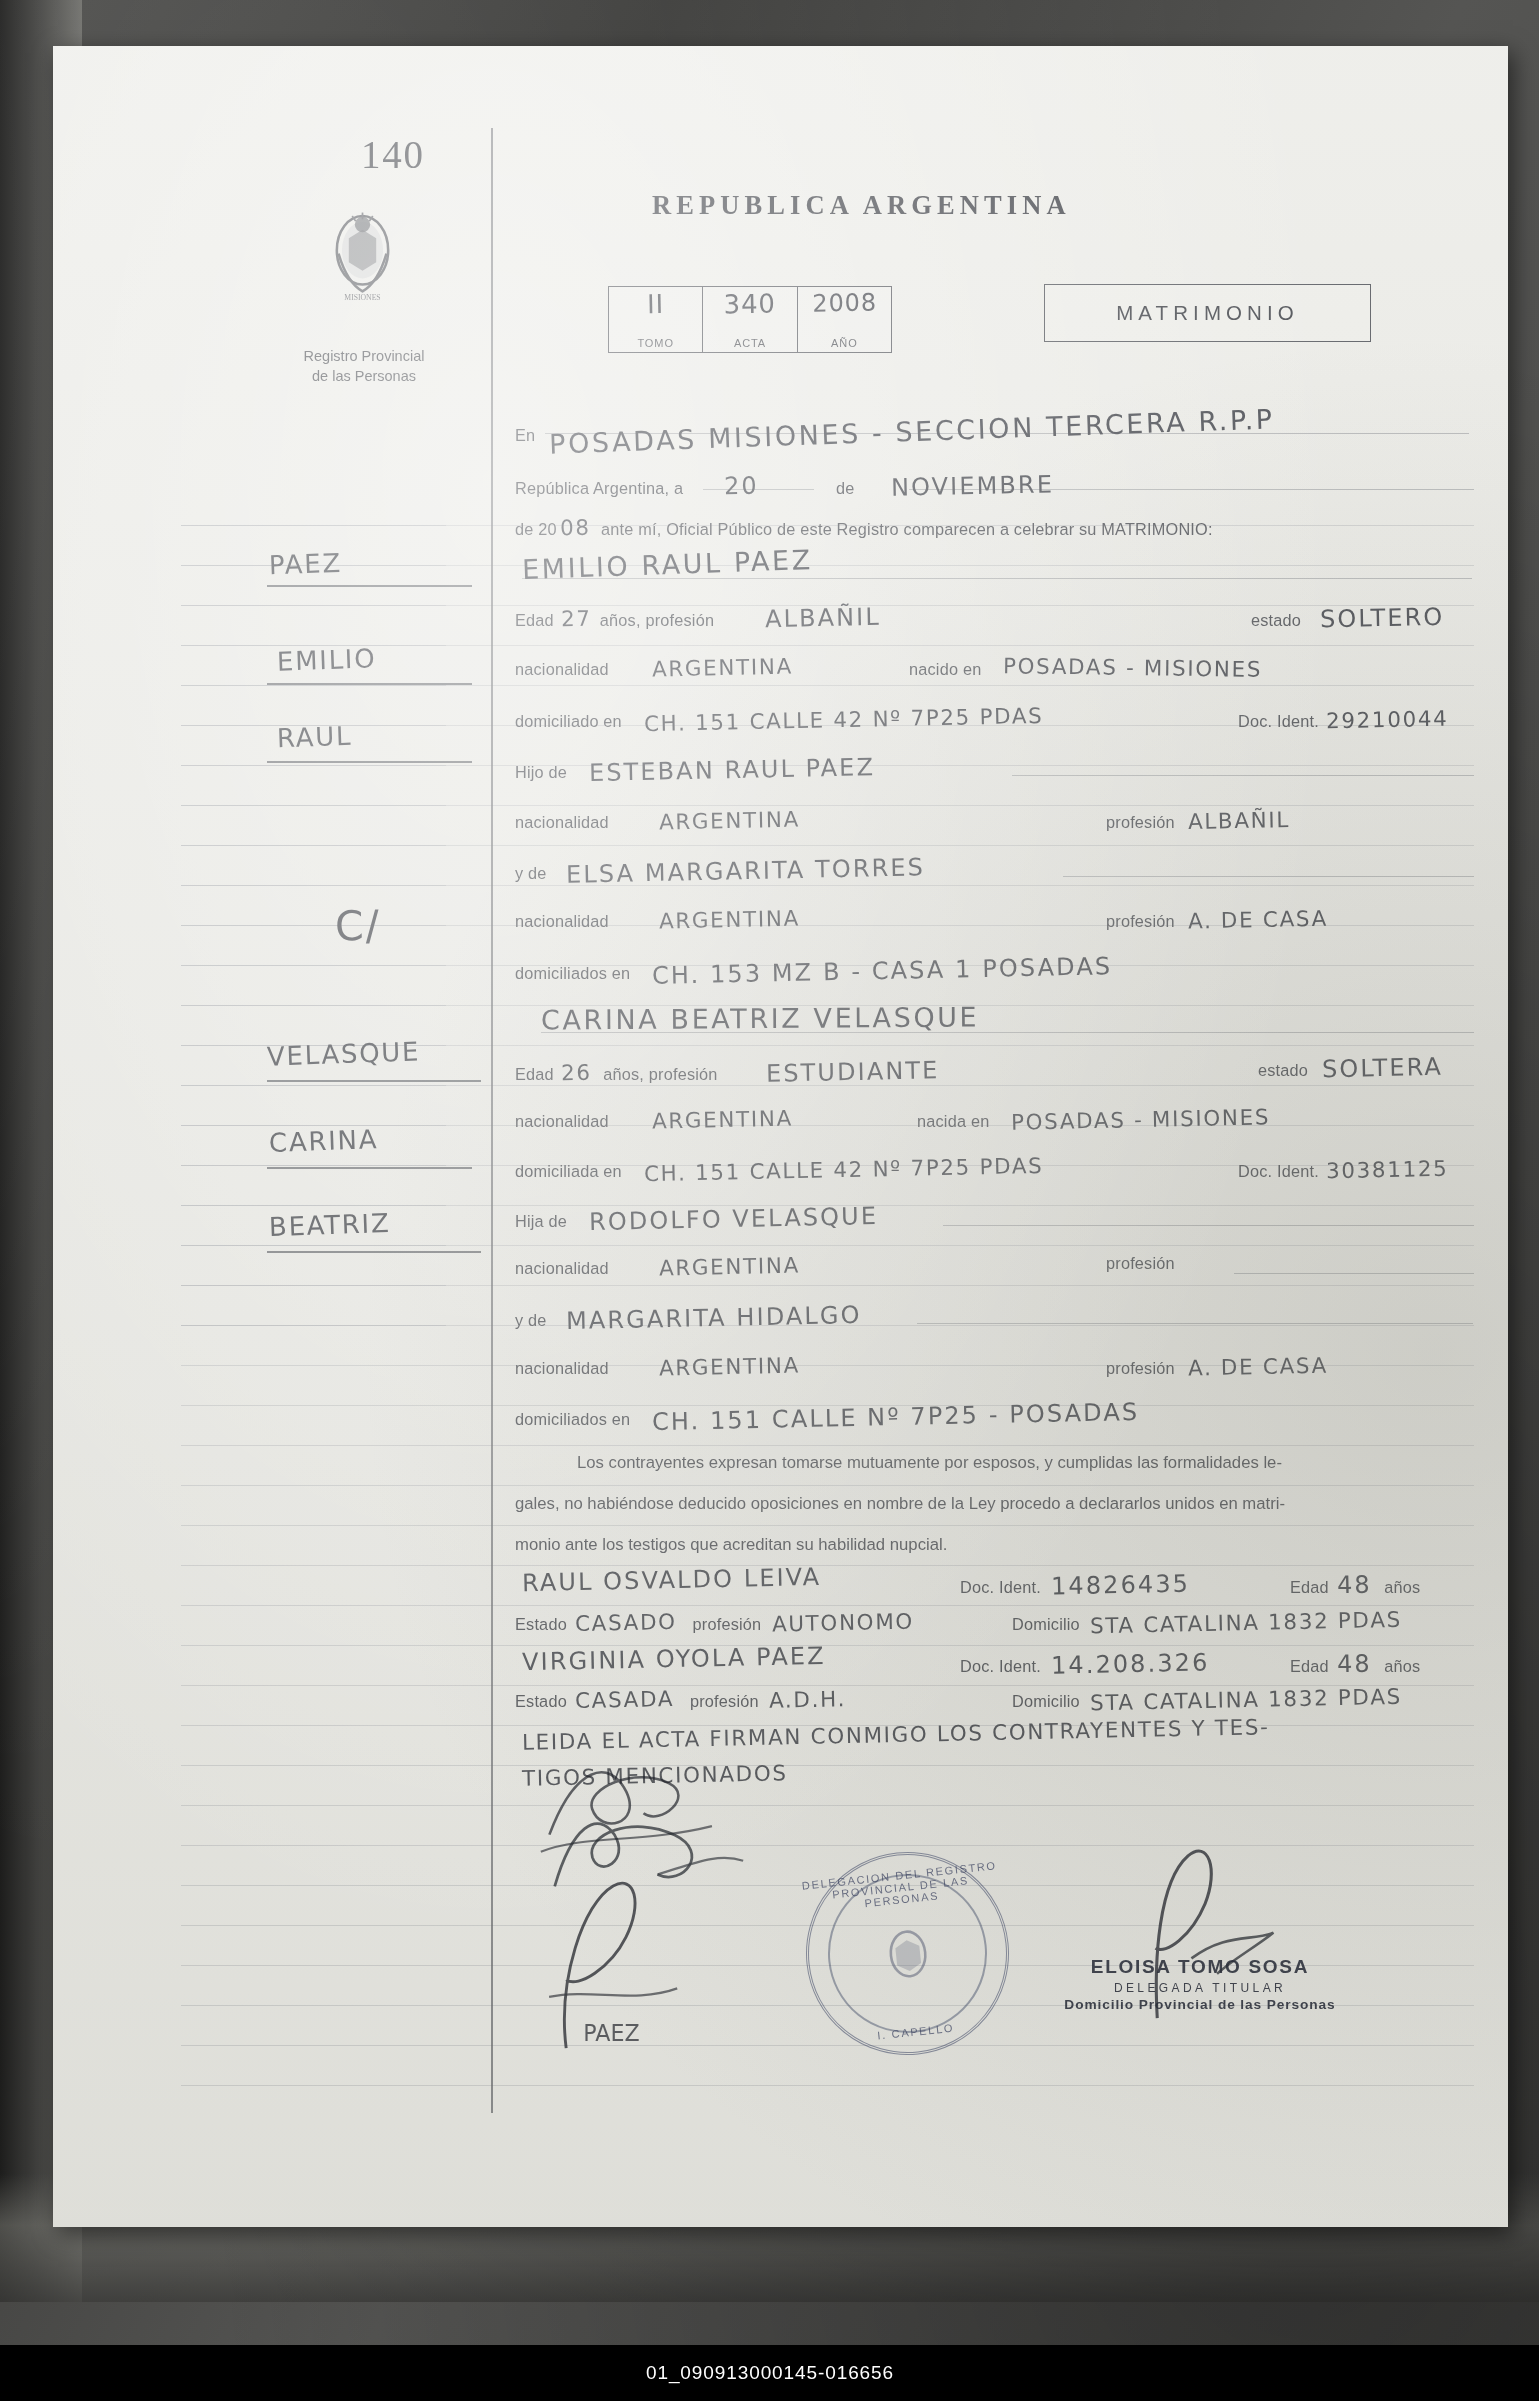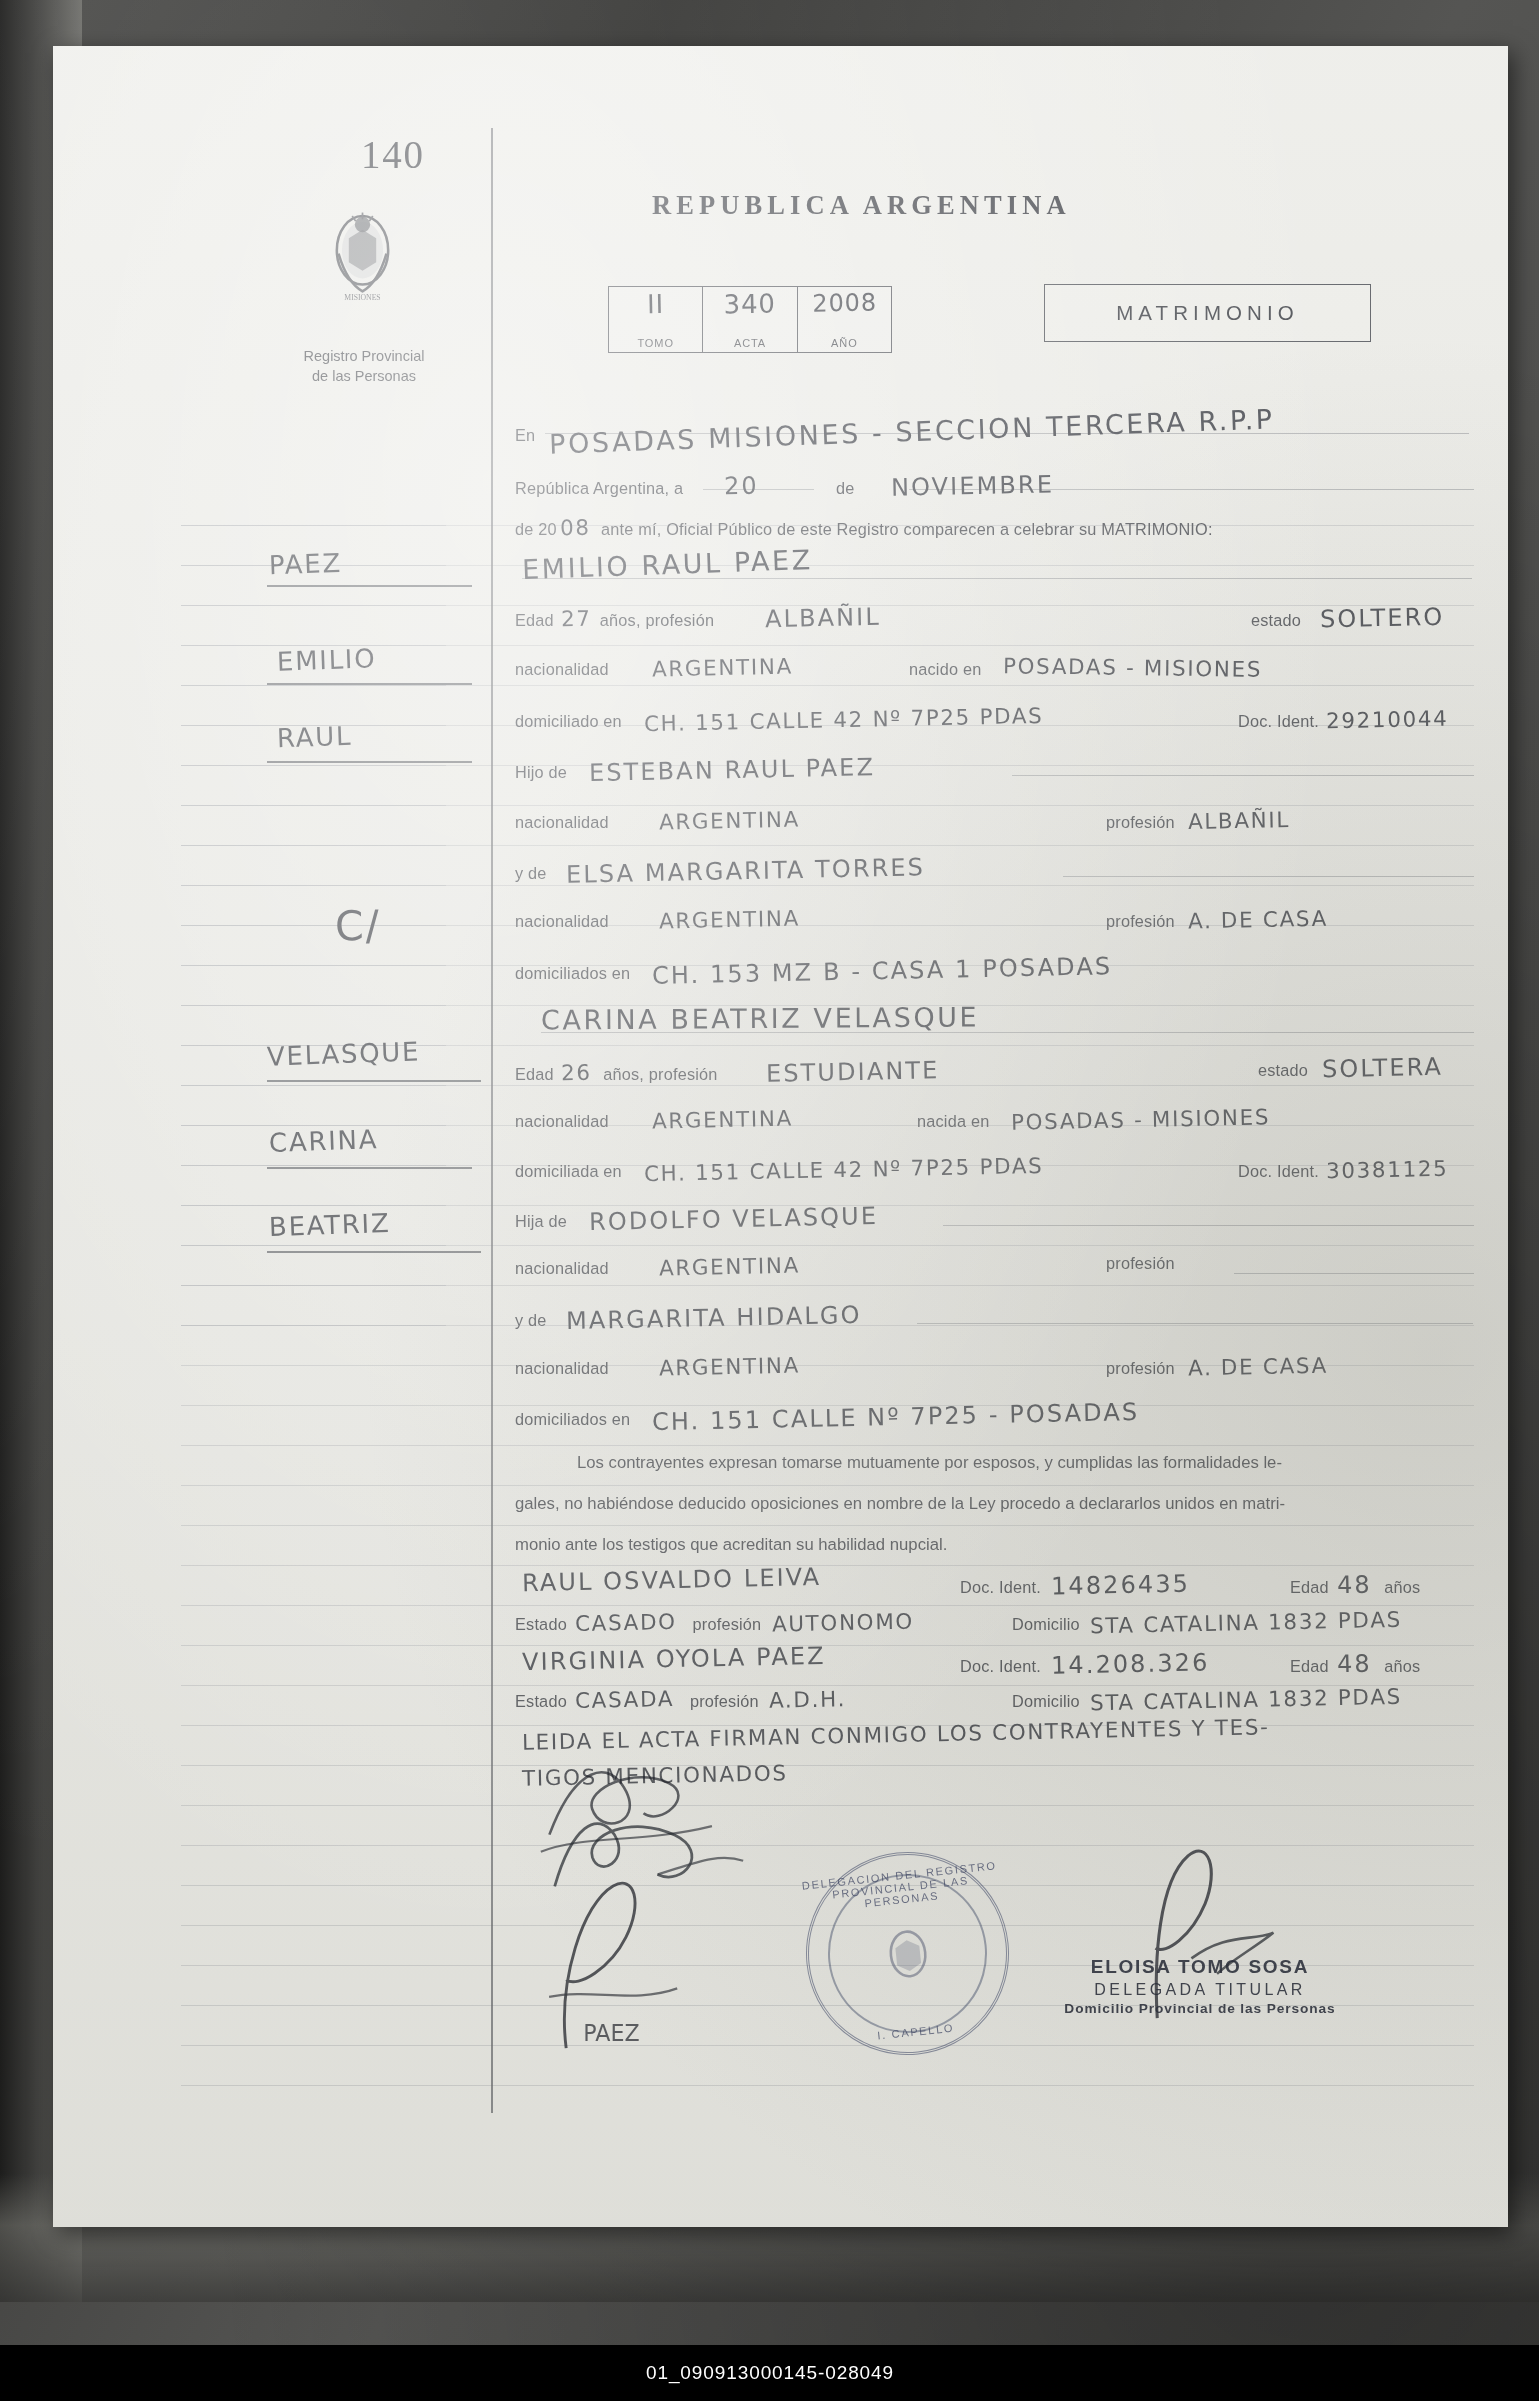--- a/index.html
+++ b/index.html
@@ -282,21 +282,21 @@
   .seal-text {
     position:absolute;
     left: 1006px; top: 1910px;
     width: 282px;
     text-align:center;
     z-index:5;
     color: #2b2f3a;
     opacity:.88;
   }
   .seal-text .l1 { font-size: 19px; font-weight:bold; letter-spacing:1.7px; }
-  .seal-text .l2 { font-size: 16px; letter-spacing: 3.4px; margin-top:2.6px;}
+  .seal-text .l2 { font-size: 12px; letter-spacing: 3.4px; margin-top:2.6px;}
   .seal-text .l3 { font-size: 13.7px; letter-spacing: 0.9px; margin-top:2.6px; font-weight:bold;}
 
   
   .footer {
     position:absolute;
     left:0; bottom:0; width: 1540px; height: 56px;
     background:#000;
     color:#fff;
     display:flex; align-items:center; justify-content:center;
     font-size: 19px;
@@ -645,14 +645,14 @@
   </div>
 
   <div class="seal-text">
     <div class="l1">ELOISA TOMO SOSA</div>
     <div class="l2">DELEGADA TITULAR</div>
     <div class="l3">Domicilio Provincial de las Personas</div>
   </div>
 
 </div>
 
-<div class="footer">01_090913000145-028049</div>
+<div class="footer">01_090913000145-016656</div>
 
 
 </body></html>

